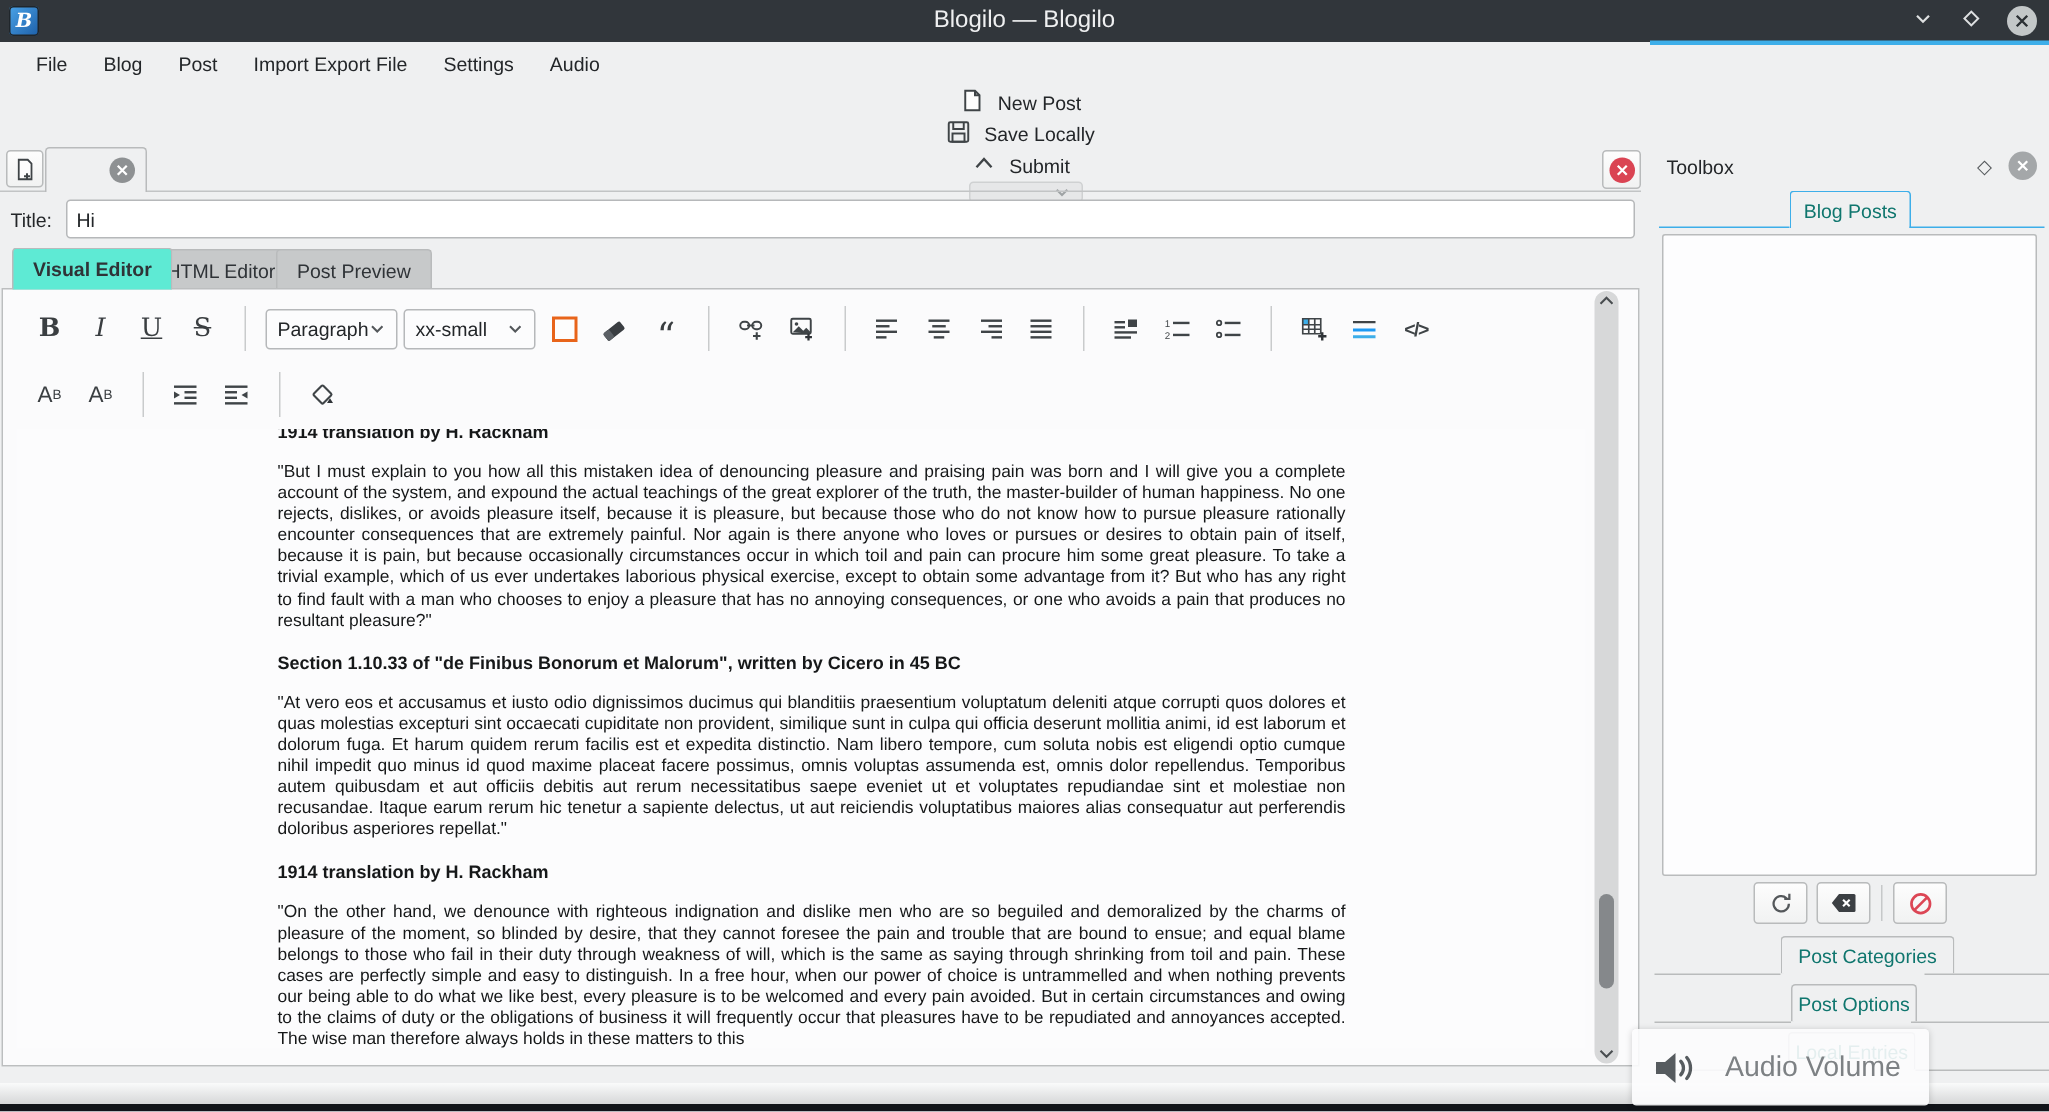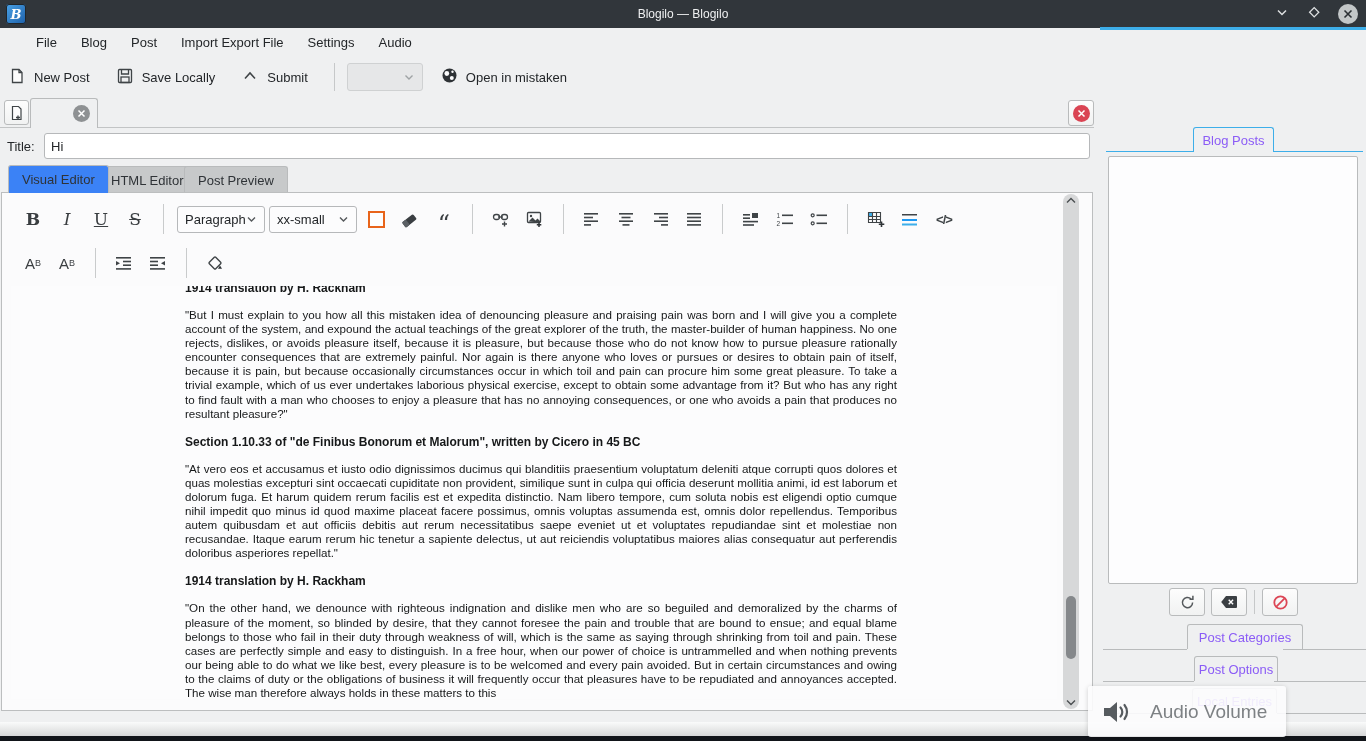--- a/index.html
+++ b/index.html
@@ -5,51 +5,51 @@
   * { box-sizing: border-box; margin: 0; padding: 0; }
   html,body { width:1366px; height:741px; }
   body { font-family:"Liberation Sans", sans-serif; background:#eff0f1; overflow:hidden; }
   .screen { position:relative; width:1366px; height:741px; background:#eff0f1; }
 
   
   .titlebar { position:absolute; left:0; top:0; width:1366px; height:28px; background:#31363b; display:flex; align-items:center; }
   .appicon { position:absolute; left:6px; top:4px; width:20px; height:20px; border-radius:3px;
              background:linear-gradient(135deg,#4aa3e8,#1d5fa8); color:#fff; font:italic bold 13px "DejaVu Serif", serif;
              display:flex; align-items:center; justify-content:center; box-shadow:0 0 0 1px #20262b inset; }
-  .wtitle { position:absolute; left:0; width:100%; text-align:center; color:#eff0f1; font-size:12px; }
+  .wtitle { position:absolute; left:0; width:100%; text-align:center; color:#eff0f1; font-size:16px; }
   .wctrls { position:absolute; right:8px; top:0; height:28px; display:flex; align-items:center; gap:16px; }
   .circx { border-radius:50%; display:flex; align-items:center; justify-content:center; }
   .tb-close { width:20px; height:20px; background:#c3c7c8; }
   .accent-line { position:absolute; left:1100px; top:27px; width:266px; height:3px; background:#3daee9; }
 
   
-  .menubar { position:absolute; left:16px; top:28px; width:1128px; height:30px; display:flex; align-items:center; padding-left:8px; }
+  .menubar { position:absolute; left:4px; top:28px; width:1128px; height:30px; display:flex; align-items:center; padding-left:8px; }
   .mitem { padding:0 12px; font-size:13px; color:#232629; line-height:30px; }
-  .maintb { position:absolute; left:0; top:58px; width:1366px; height:38px; display:flex; align-items:center; padding-left:8px; }
+  .maintb { position:absolute; left:0; top:58px; width:1366px; height:38px; display:flex; align-items:center; padding-left:20px;flex-direction:column; }
   .tbtn { display:flex; align-items:center; gap:8px; font-size:13px; color:#232629; margin-right:26px; }
   .vsep { width:1px; height:28px; background:#c6c8c9; margin:0 12px 0 0; }
   .combo { height:28px; background:#e6e7e8; border:1px solid #cfd1d2; border-radius:3px; display:flex; align-items:center; justify-content:space-between; padding:0 7px; color:#232629; font-size:13px; }
   .combo.disabled { width:76px; margin-right:18px; }
 
   
   .sqbtn { position:absolute; border:1px solid #b9bbbc; border-radius:3px; background:linear-gradient(#fdfdfd,#f1f2f2); display:flex; align-items:center; justify-content:center; }
   .newtab-btn { left:4px; top:100px; width:25px; height:25px; }
   .tabline { position:absolute; left:0; top:127px; width:1094px; height:1px; background:#c2c4c5; }
   .posttab { position:absolute; left:30px; top:98px; width:68px; height:30px; background:#eff0f1; border:1px solid #b9bbbc; border-bottom:none; border-radius:3px 3px 0 0; display:flex; align-items:center; justify-content:flex-end; padding-right:7px; z-index:2; }
   .tabx { width:17px; height:17px; background:#8e9193; color:#fff; font-size:10px; }
   .redclose-btn { left:1068px; top:100px; width:26px; height:26px; }
   .redx { width:17px; height:17px; background:#da4453; color:#fff; font-size:10px; }
 
   
   .trlabel { position:absolute; left:7px; top:139px; font-size:13px; color:#232629; }
   .trinput { position:absolute; left:44px; top:133px; width:1046px; height:26px; border:1px solid #b6b8ba; border-radius:3px; background:#fff; font:13px "Liberation Sans", sans-serif; color:#232629; padding-left:6px; }
 
   
   .ptab { position:absolute; top:166px; height:27px; border:1px solid #b9bbbc; border-bottom:none; border-radius:3px 3px 0 0; background:#c7c9ca; color:#2f3337; font-size:13px; display:flex; align-items:center; padding:0 13px; z-index:1; }
-  .ptab.active { top:165px; height:28px; background:#3b82f6; z-index:4; }
+  .ptab.active { top:165px; height:28px; background:#5eead4; z-index:4;font-weight:bold; }
   .eframe { position:absolute; left:1px; top:192px; width:1092px; height:519px; background:#fbfbfc; border:1px solid #bcbebf; z-index:2; }
   .fmtrow { position:absolute; left:14px; display:flex; align-items:center; }
   .fmtrow1 { top:8px; height:36px; }
   .fmtrow2 { top:52px; height:36px; }
   .fsep { width:1px; height:30px; background:#c9cbcc; margin:0 11px; }
   .fico { display:flex; align-items:center; justify-content:center; width:28px; height:28px; margin:0 3px; }
   .glyph { font-family:"DejaVu Serif", serif; font-size:17px; color:#3a3e41; }
   .ecombo { width:88px; height:27px; background:#fcfcfd; border:1px solid #b6b8ba; border-radius:3px; display:flex; align-items:center; justify-content:space-between; padding:0 7px; font-size:13px; color:#232629; margin:0 2px; }
   .swatch { width:17px; height:17px; border:2px solid #e8641a; background:#fdfdfd; }
   .codeg { font-size:13px; font-weight:bold; color:#3f4447; letter-spacing:-1px; }
@@ -68,21 +68,21 @@
   .sarrow { position:absolute; left:0; width:16px; height:14px; display:flex; align-items:center; justify-content:center; }
   .sthumb { position:absolute; left:3px; top:402px; width:10px; height:63px; border-radius:5px; background:#85888b; }
 
   
   .dock { position:absolute; left:1103px; top:96px; width:263px; height:622px; }
   .dhead { position:absolute; left:0; top:0; width:263px; height:30px; display:flex; align-items:center; }
   .dtitle { margin-left:8px; font-size:13px; color:#232629; }
   .dctrl { position:absolute; top:5px; }
   .dfloat { right:38px; font-size:13px; color:#55595c; top:7px; }
   .dclose { right:8px; width:19px; height:19px; background:#a4a7a9; color:#fff; font-size:10px; }
-  .dtab { position:absolute; height:25px; border:1px solid #b9bbbc; border-bottom:none; border-radius:3px 3px 0 0; background:#eff0f1; font-size:13px; color:#8b5cf6; display:flex; align-items:center; justify-content:center; }
+  .dtab { position:absolute; height:25px; border:1px solid #b9bbbc; border-bottom:none; border-radius:3px 3px 0 0; background:#eff0f1; font-size:13px; color:#0f766e; display:flex; align-items:center; justify-content:center; }
   .dtab.blue { border-color:#3daee9; }
   .hline { position:absolute; height:1px; background:#b9bbbc; }
   .hline.blue { background:#3daee9; }
   .dlist { position:absolute; left:5px; top:60px; width:250px; height:428px; background:#fdfdfe; border:1px solid #b9bbbc; border-radius:2px; }
   .dbtn { top:492px; width:36px; height:28px; }
   .dsep { position:absolute; left:151px; top:494px; width:1px; height:24px; background:#c6c8c9; }
 
   
   .statgrad { position:absolute; left:0; top:722px; width:1366px; height:14px; background:linear-gradient(#fafbfb,#d6d7d8); }
   .bstrip { position:absolute; left:0; top:736px; width:1366px; height:5px; background:#111419; z-index:40; }
@@ -395,20 +395,29 @@
       <span class="sthumb"></span>
       <span class="sarrow" style="bottom:0; top:auto">
           <svg width="10" height="8">
             <path d="M1 2.5l4 4 4-4" stroke="#4a4e51" stroke-width="1.4" fill="none"></path>
           </svg>
         </span>
     </div>
   </div>
 
   <div class="dock">
+    <div class="dhead">
+      <span class="dtitle">Toolbox</span>
+      <span class="dctrl dfloat">◇</span>
+      <span class="dctrl circx dclose">
+          <svg width="9" height="9">
+            <path d="M1.5 1.5l6 6M7.5 1.5l-6 6" stroke="#fff" stroke-width="1.5"></path>
+          </svg>
+        </span>
+    </div>
 
     <div class="dtab blue" style="left:90px; top:31px; width:81px">Blog Posts</div>
     <div class="hline blue" style="left:3px; top:55px; width:87px"></div>
     <div class="hline blue" style="left:170px; top:55px; width:90px"></div>
 
     <div class="dlist"></div>
 
     <div class="sqbtn dbtn" style="left:66px">
       <svg width="17" height="17">
           <path d="M13.6 8.5a5.1 5.1 0 1 1-1.6-3.7" fill="none" stroke="#54585b" stroke-width="1.5"></path>

